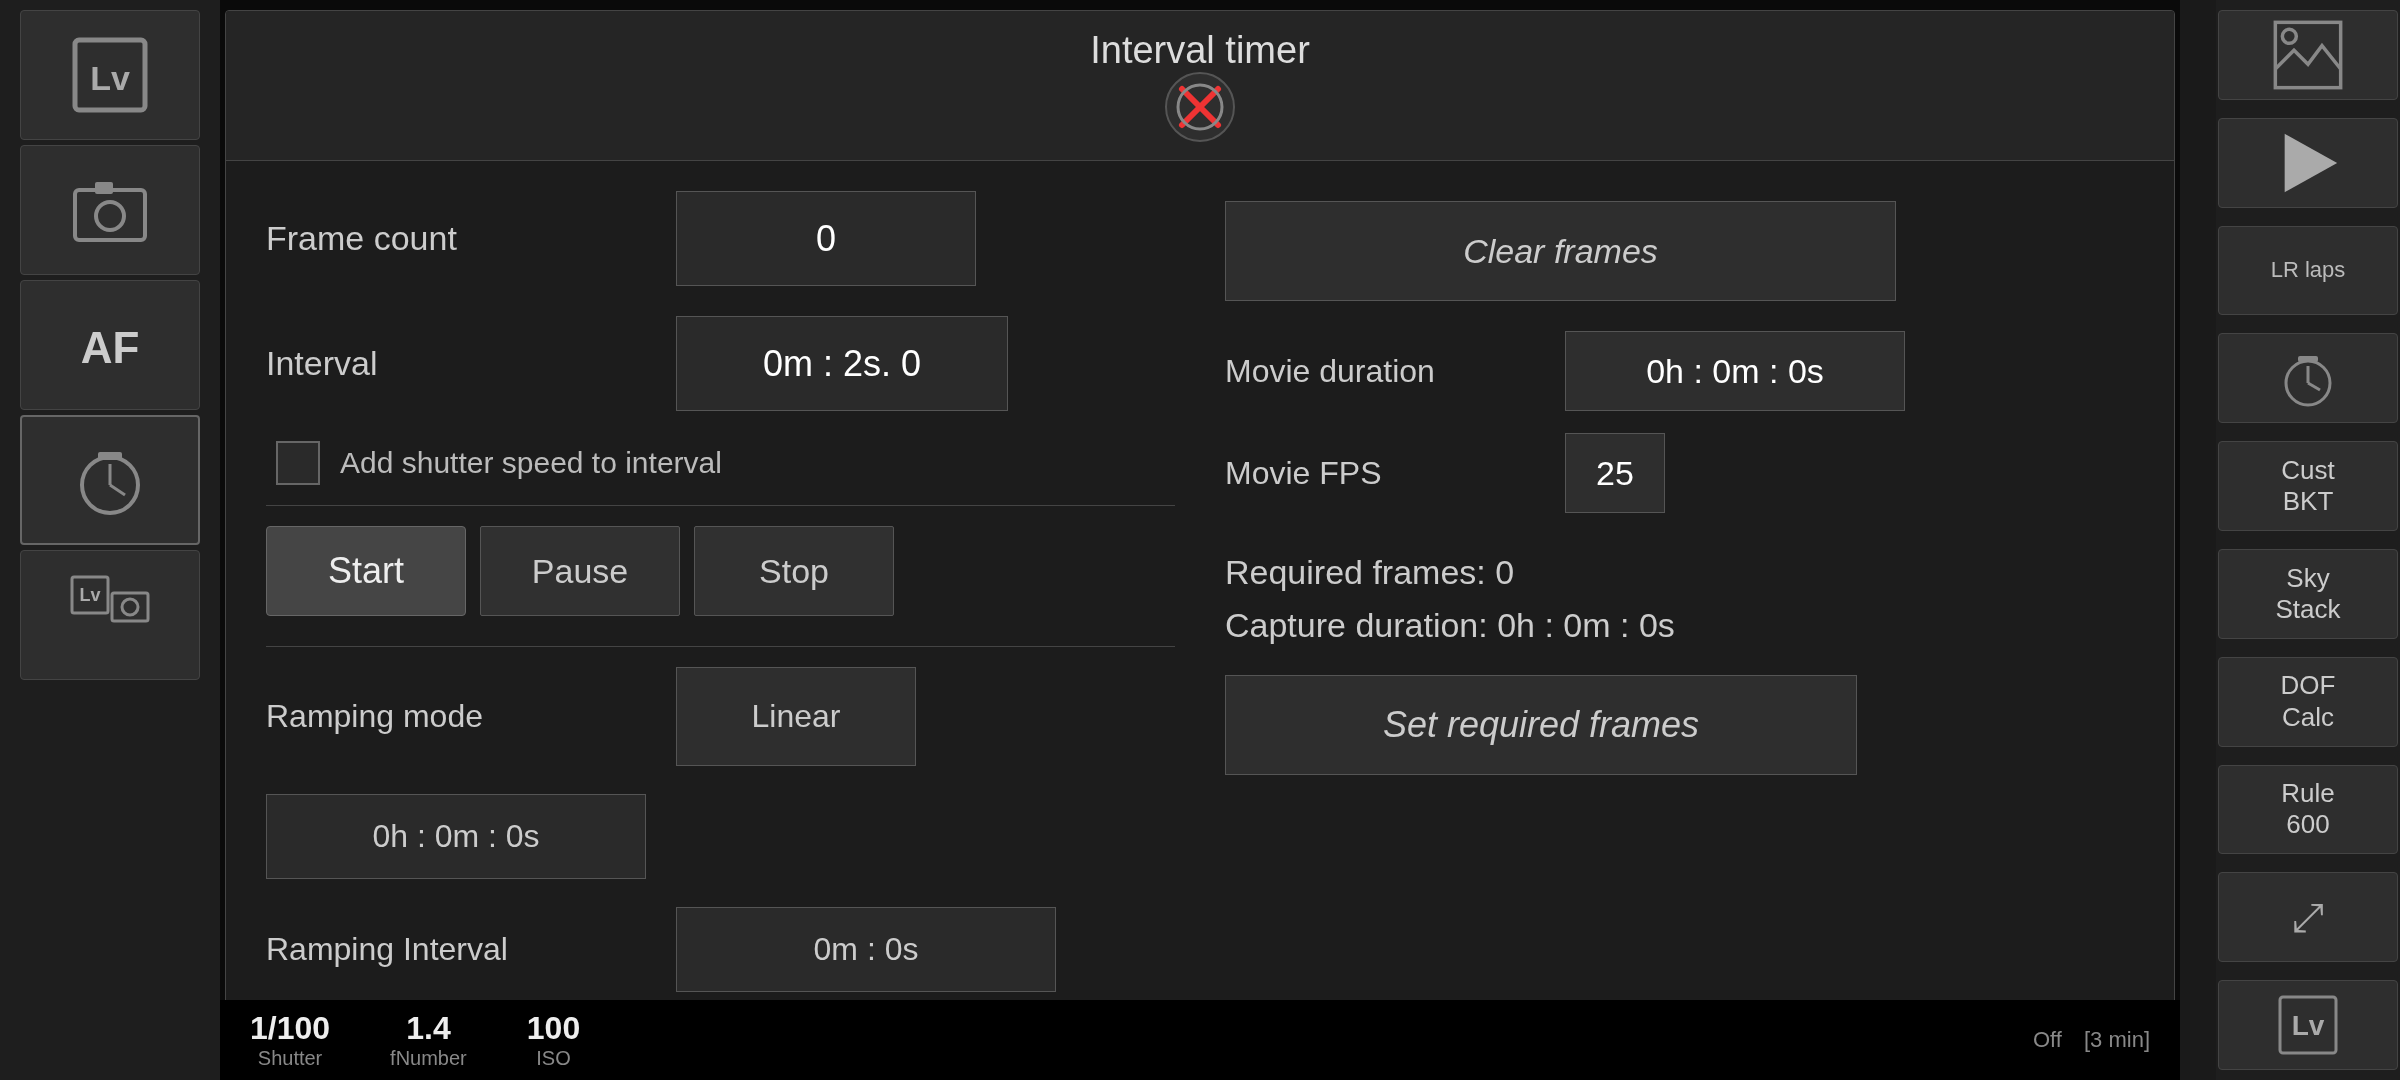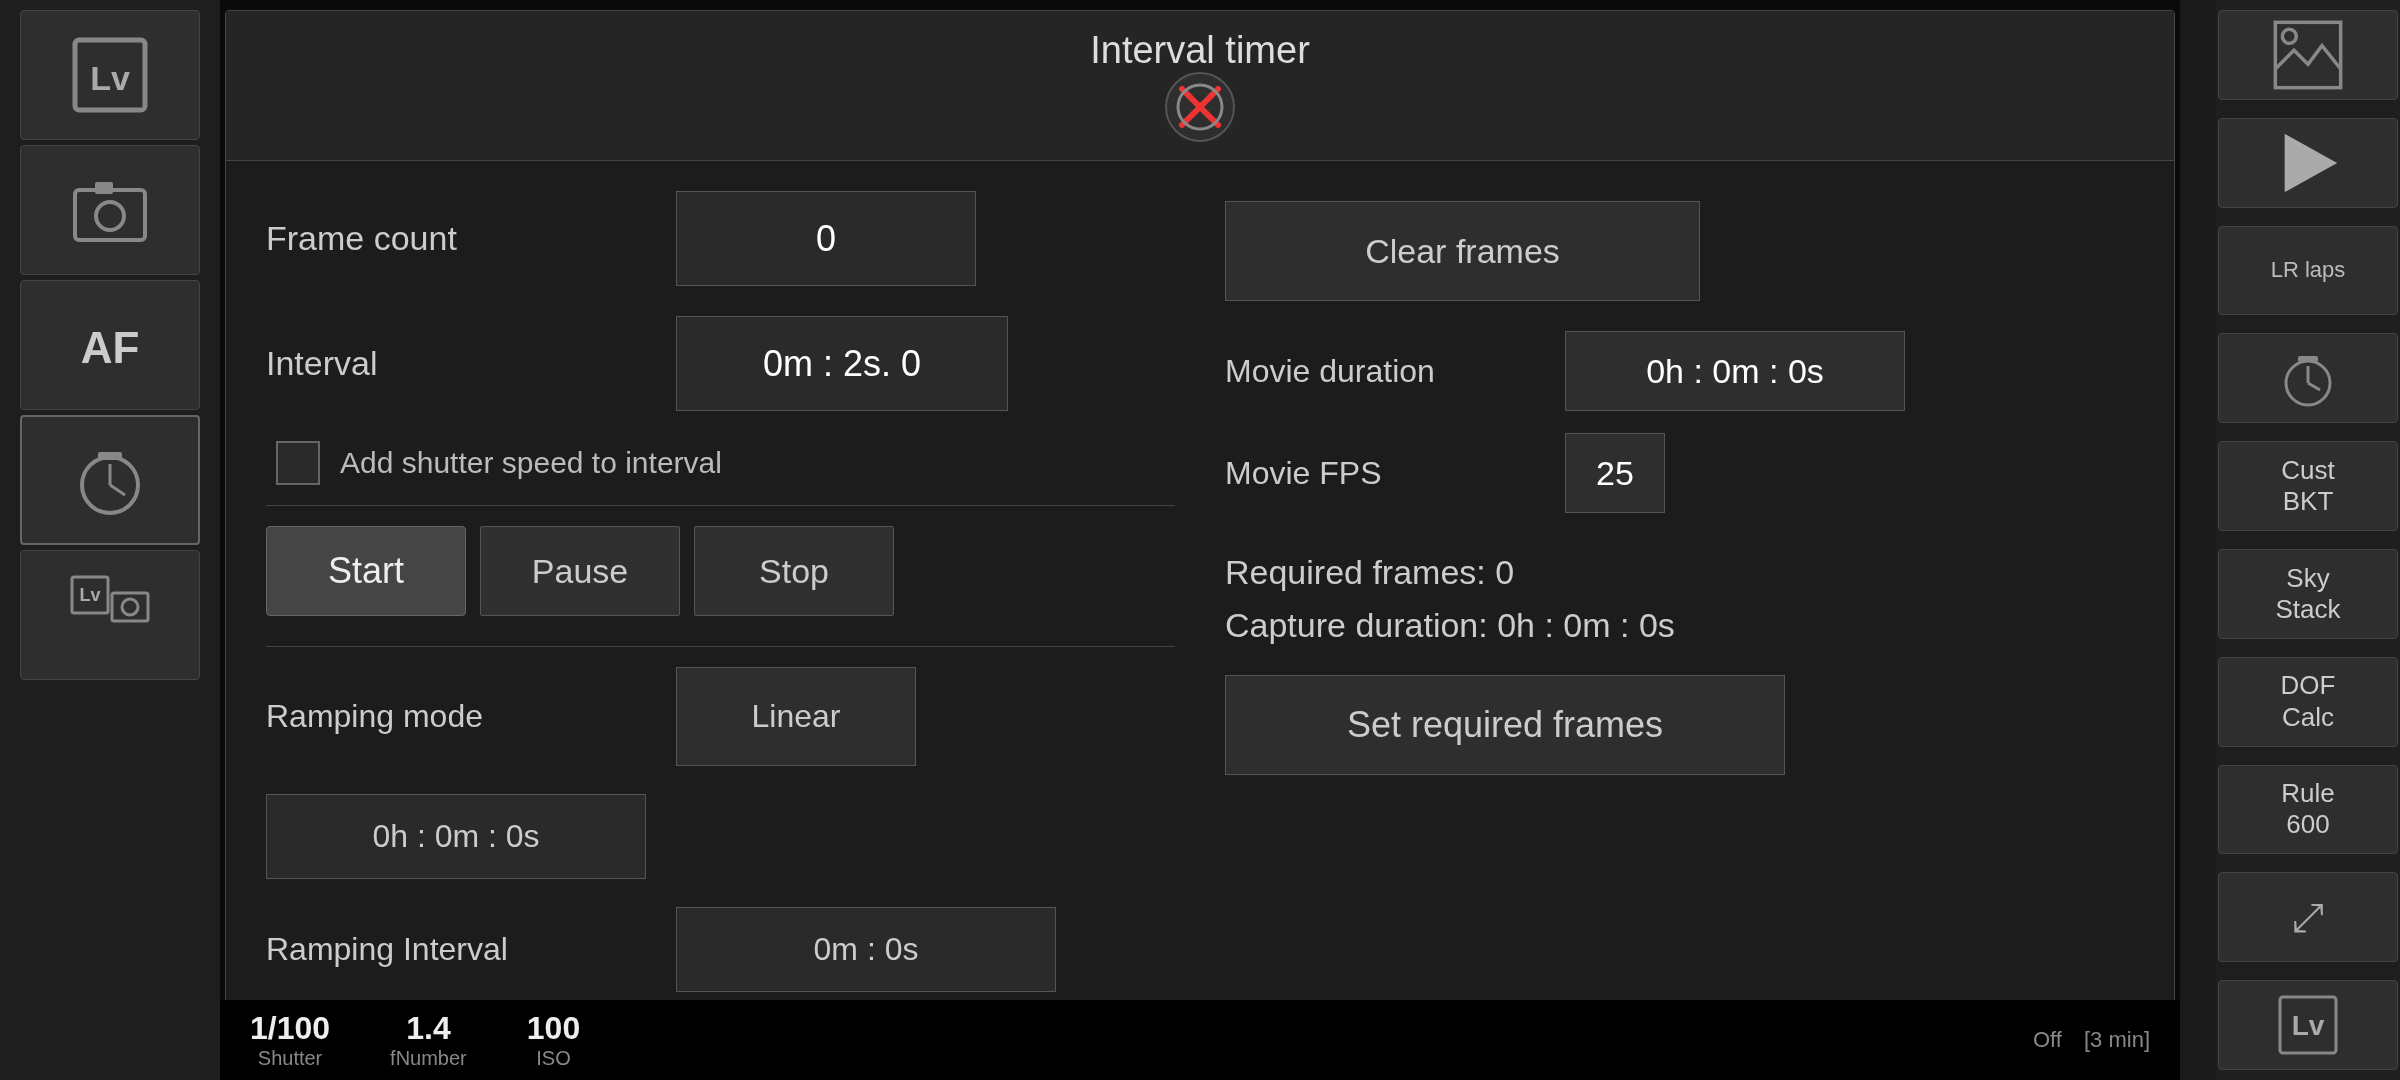--- a/index.html
+++ b/index.html
@@ -299,25 +299,26 @@
       margin-bottom: 14px;
     }
 
     .set-frames-btn {
       background: #2e2e2e;
       border: 1px solid #555;
       color: #ccc;
       font-size: 36px;
       padding: 28px 40px;
       cursor: pointer;
-      width: 560px;
+      width: 632px;
       min-height: 100px;
       display: flex;
       align-items: center;
       justify-content: center;
+      font-style: italic;
     }
 
     .ramping-row {
       display: flex;
       align-items: center;
       margin-bottom: 28px;
       gap: 30px;
     }
     .ramping-label {
       font-size: 32px;
@@ -493,21 +494,21 @@
 
           <div class="ramping-row">
             <span class="ramping-label">Ramping Interval</span>
             <input class="ramping-input" type="text" value="0m : 0s" style="">
           </div>
         </div>
 
         <div class="right-col">
 
           <div class="row" style="margin-bottom: 30px; margin-top: 10px;">
-            <button class="btn-clear" style="width:475px; height:100px; font-size:34px;">Clear frames</button>
+            <button class="btn-clear" style="width:671px; height:100px; font-size:34px;font-style:italic;">Clear frames</button>
           </div>
 
           <div class="right-info-row">
             <span class="right-info-label">Movie duration</span>
             <div class="right-info-value">0h : 0m : 0s</div>
           </div>
 
           <div class="right-info-row" style="margin-bottom: 40px;">
             <span class="right-info-label">Movie FPS</span>
             <input class="fps-input" type="text" value="25" style="">

